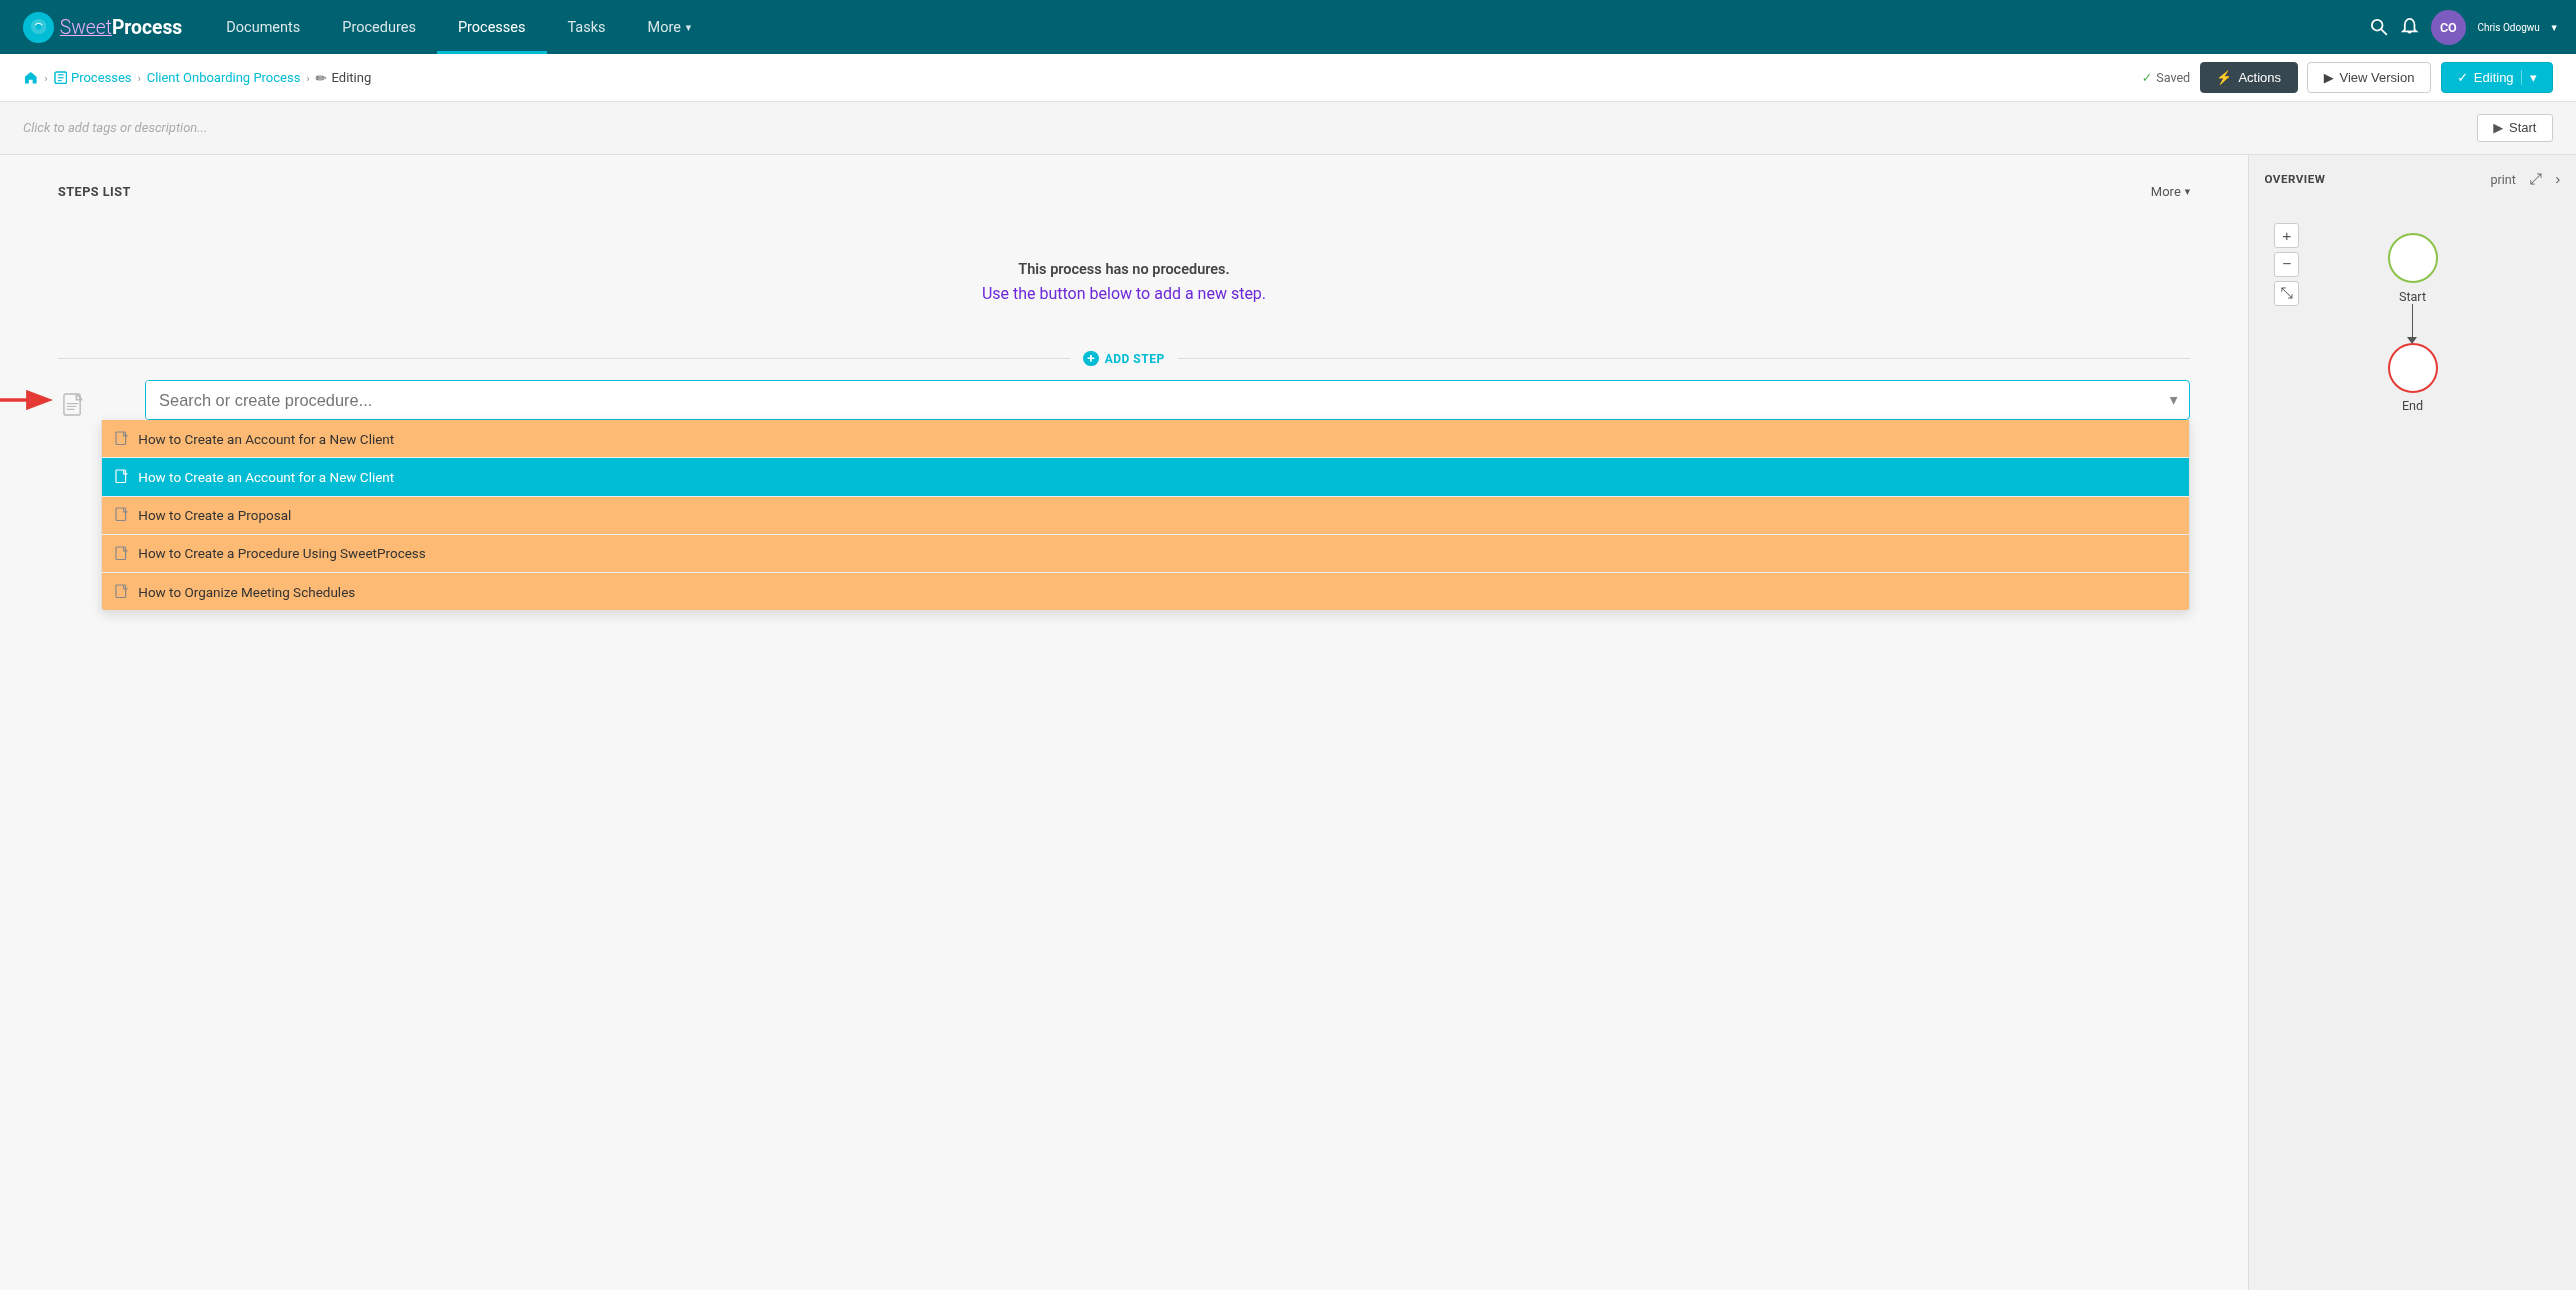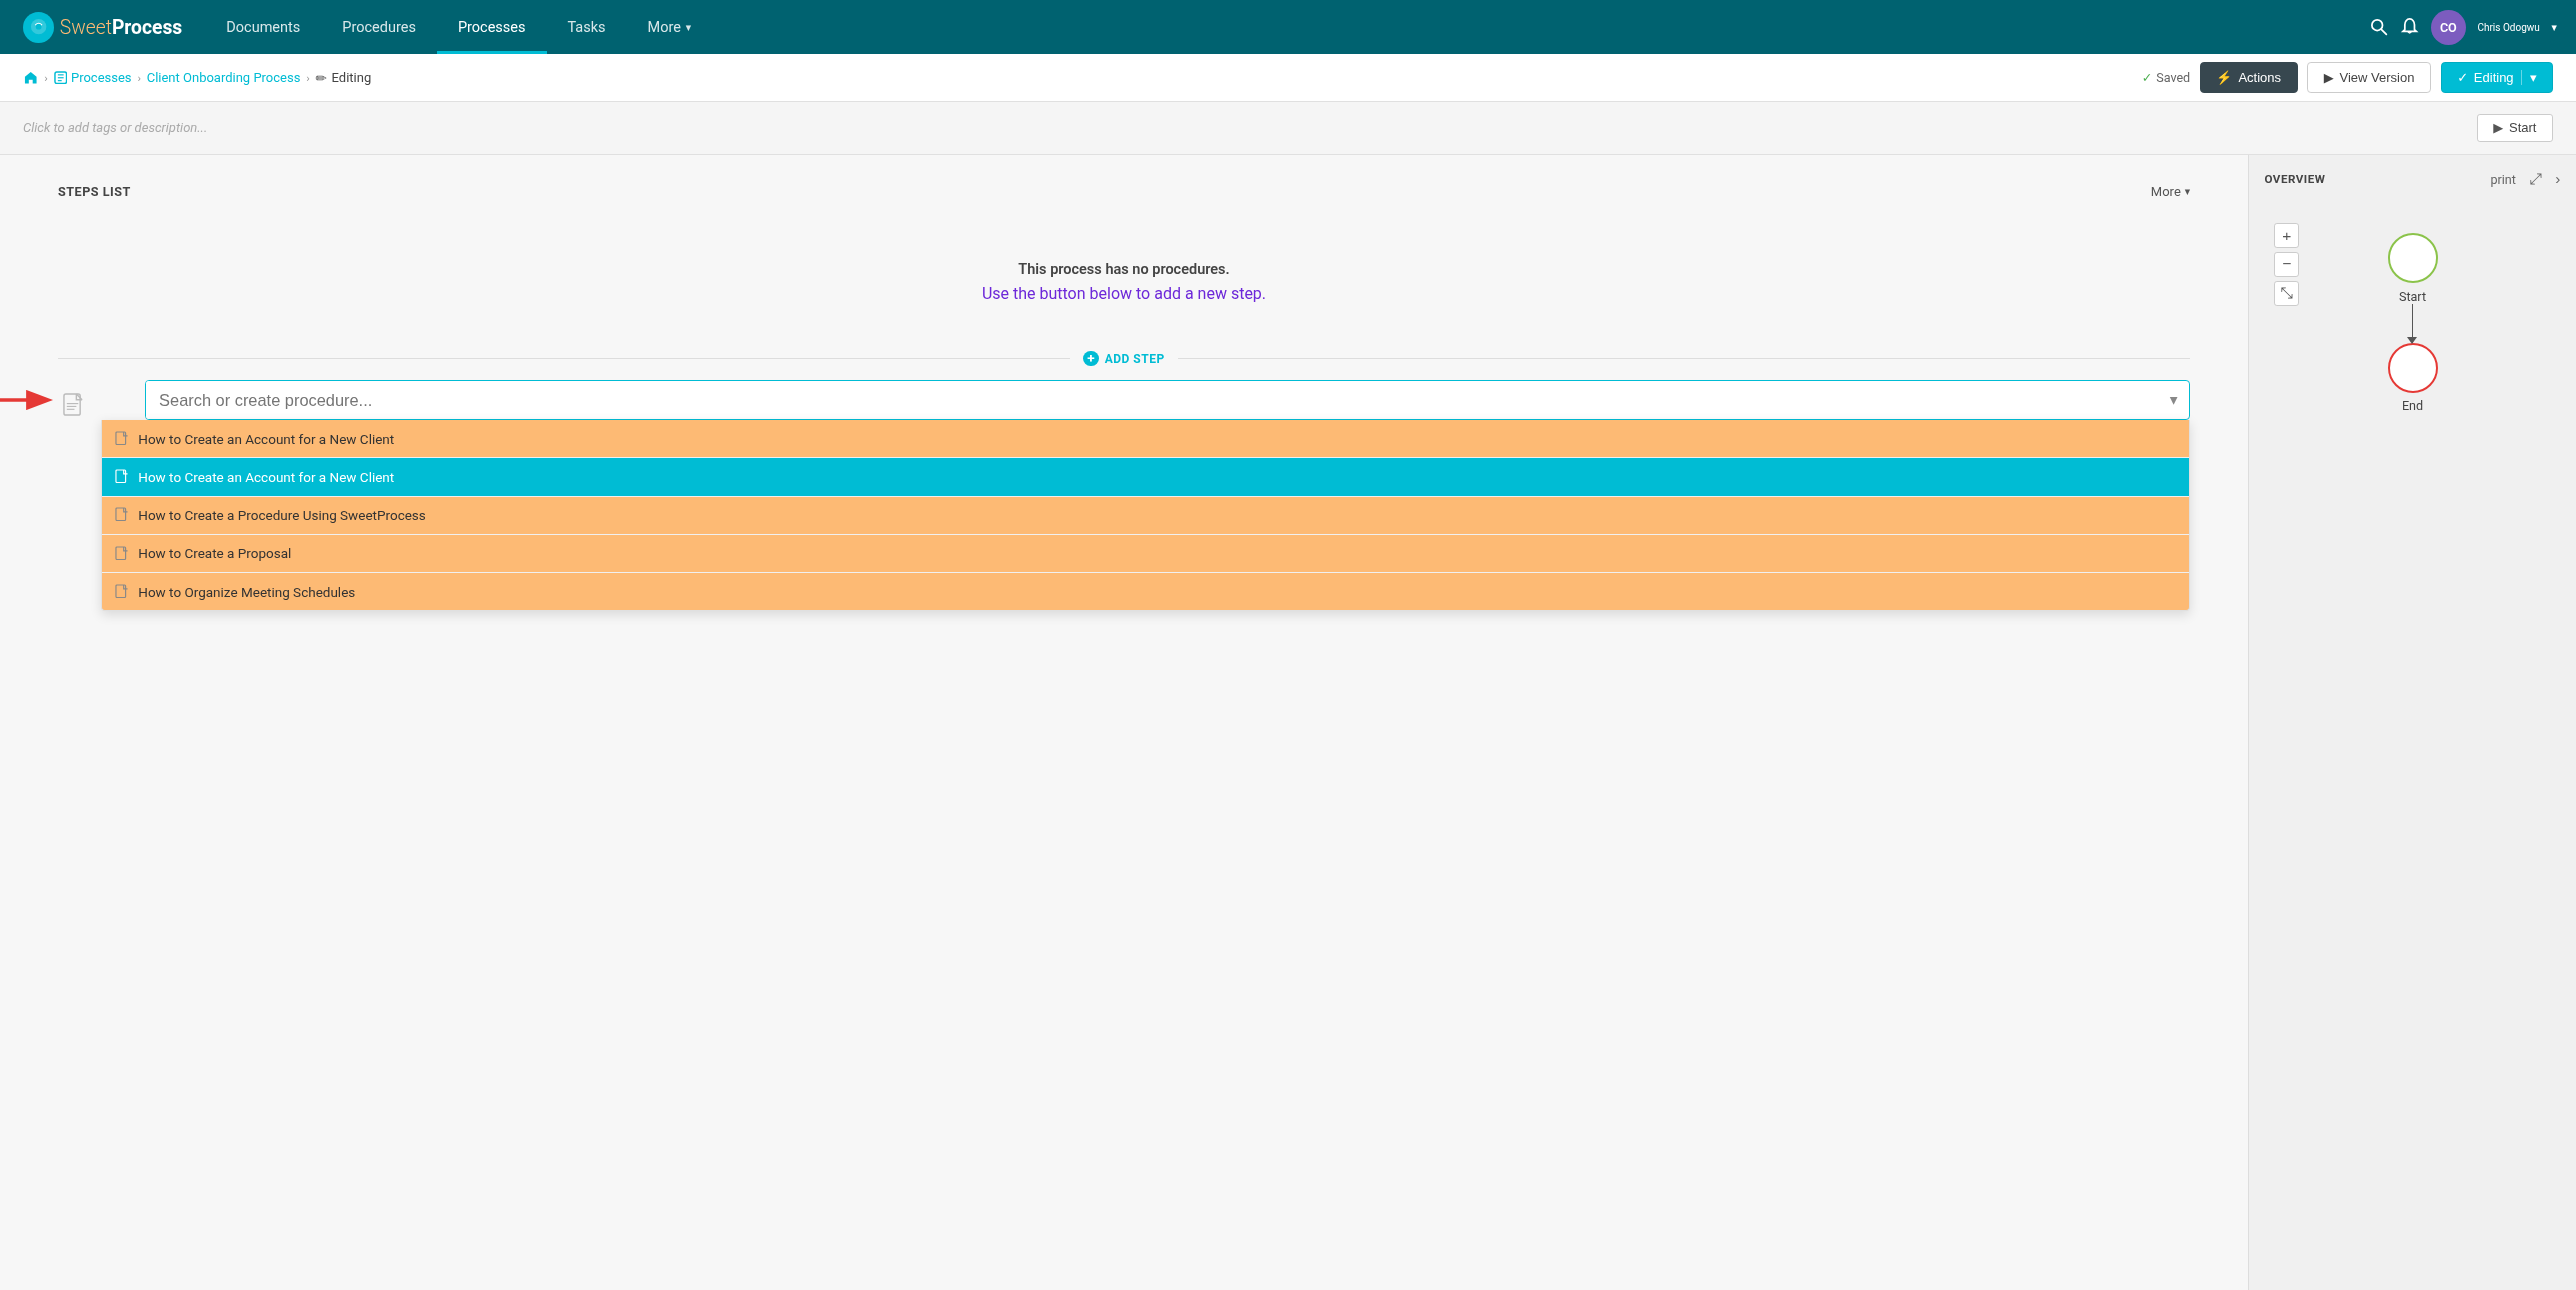--- a/index.html
+++ b/index.html
@@ -21,21 +21,21 @@
       min-width: 174px;
     }
     .logo-icon {
       width: 31px; height: 31px;
       background: #00bcd4;
       border-radius: 50%;
       display: flex; align-items: center; justify-content: center;
       font-size: 13.5px; color: white; font-weight: bold;
     }
     .logo-text { font-size: 19.3px; }
-    .logo-text span.sweet { font-weight: 300; color: #fdba74; }
+    .logo-text span.sweet { font-weight: 300; color: #f0abfc; text-decoration: underline; }
     .logo-text span.process { font-weight: 700; color: white; }
 
     .topnav-items {
       display: flex; align-items: stretch; height: 100%; flex: 1;
     }
     .nav-item {
       display: flex; align-items: center; padding: 0 21px;
       color: rgba(255,255,255,0.85); font-size: 14.5px; cursor: pointer;
       position: relative; text-decoration: none;
       transition: background 0.15s;
@@ -480,28 +480,28 @@
                 <rect x="1" y="1" width="10" height="13" rx="1" stroke="white" stroke-width="1.2"></rect>
                 <path d="M9 1 L9 5 L13 5" stroke="white" stroke-width="1.2"></path>
               </svg>
             <span>How to Create an Account for a New Client</span>
           </div>
           <div class="dropdown-item">
             <svg class="di-icon" width="13.5" height="15.5" viewBox="0 0 14 16" fill="none">
                 <rect x="1" y="1" width="10" height="13" rx="1" stroke="#888" stroke-width="1.2"></rect>
                 <path d="M9 1 L9 5 L13 5" stroke="#888" stroke-width="1.2"></path>
               </svg>
-            <span>How to Create a Procedure Using SweetProcess</span>
+            <span>How to Create a Proposal</span>
           </div>
           <div class="dropdown-item">
             <svg class="di-icon" width="13.5" height="15.5" viewBox="0 0 14 16" fill="none">
                 <rect x="1" y="1" width="10" height="13" rx="1" stroke="#888" stroke-width="1.2"></rect>
                 <path d="M9 1 L9 5 L13 5" stroke="#888" stroke-width="1.2"></path>
               </svg>
-            <span>How to Create a Proposal</span>
+            <span>How to Create a Procedure Using SweetProcess</span>
           </div>
           <div class="dropdown-item">
             <svg class="di-icon" width="13.5" height="15.5" viewBox="0 0 14 16" fill="none">
                 <rect x="1" y="1" width="10" height="13" rx="1" stroke="#888" stroke-width="1.2"></rect>
                 <path d="M9 1 L9 5 L13 5" stroke="#888" stroke-width="1.2"></path>
               </svg>
             <span>How to Organize Meeting Schedules</span>
           </div>
         </div>
       </div>

